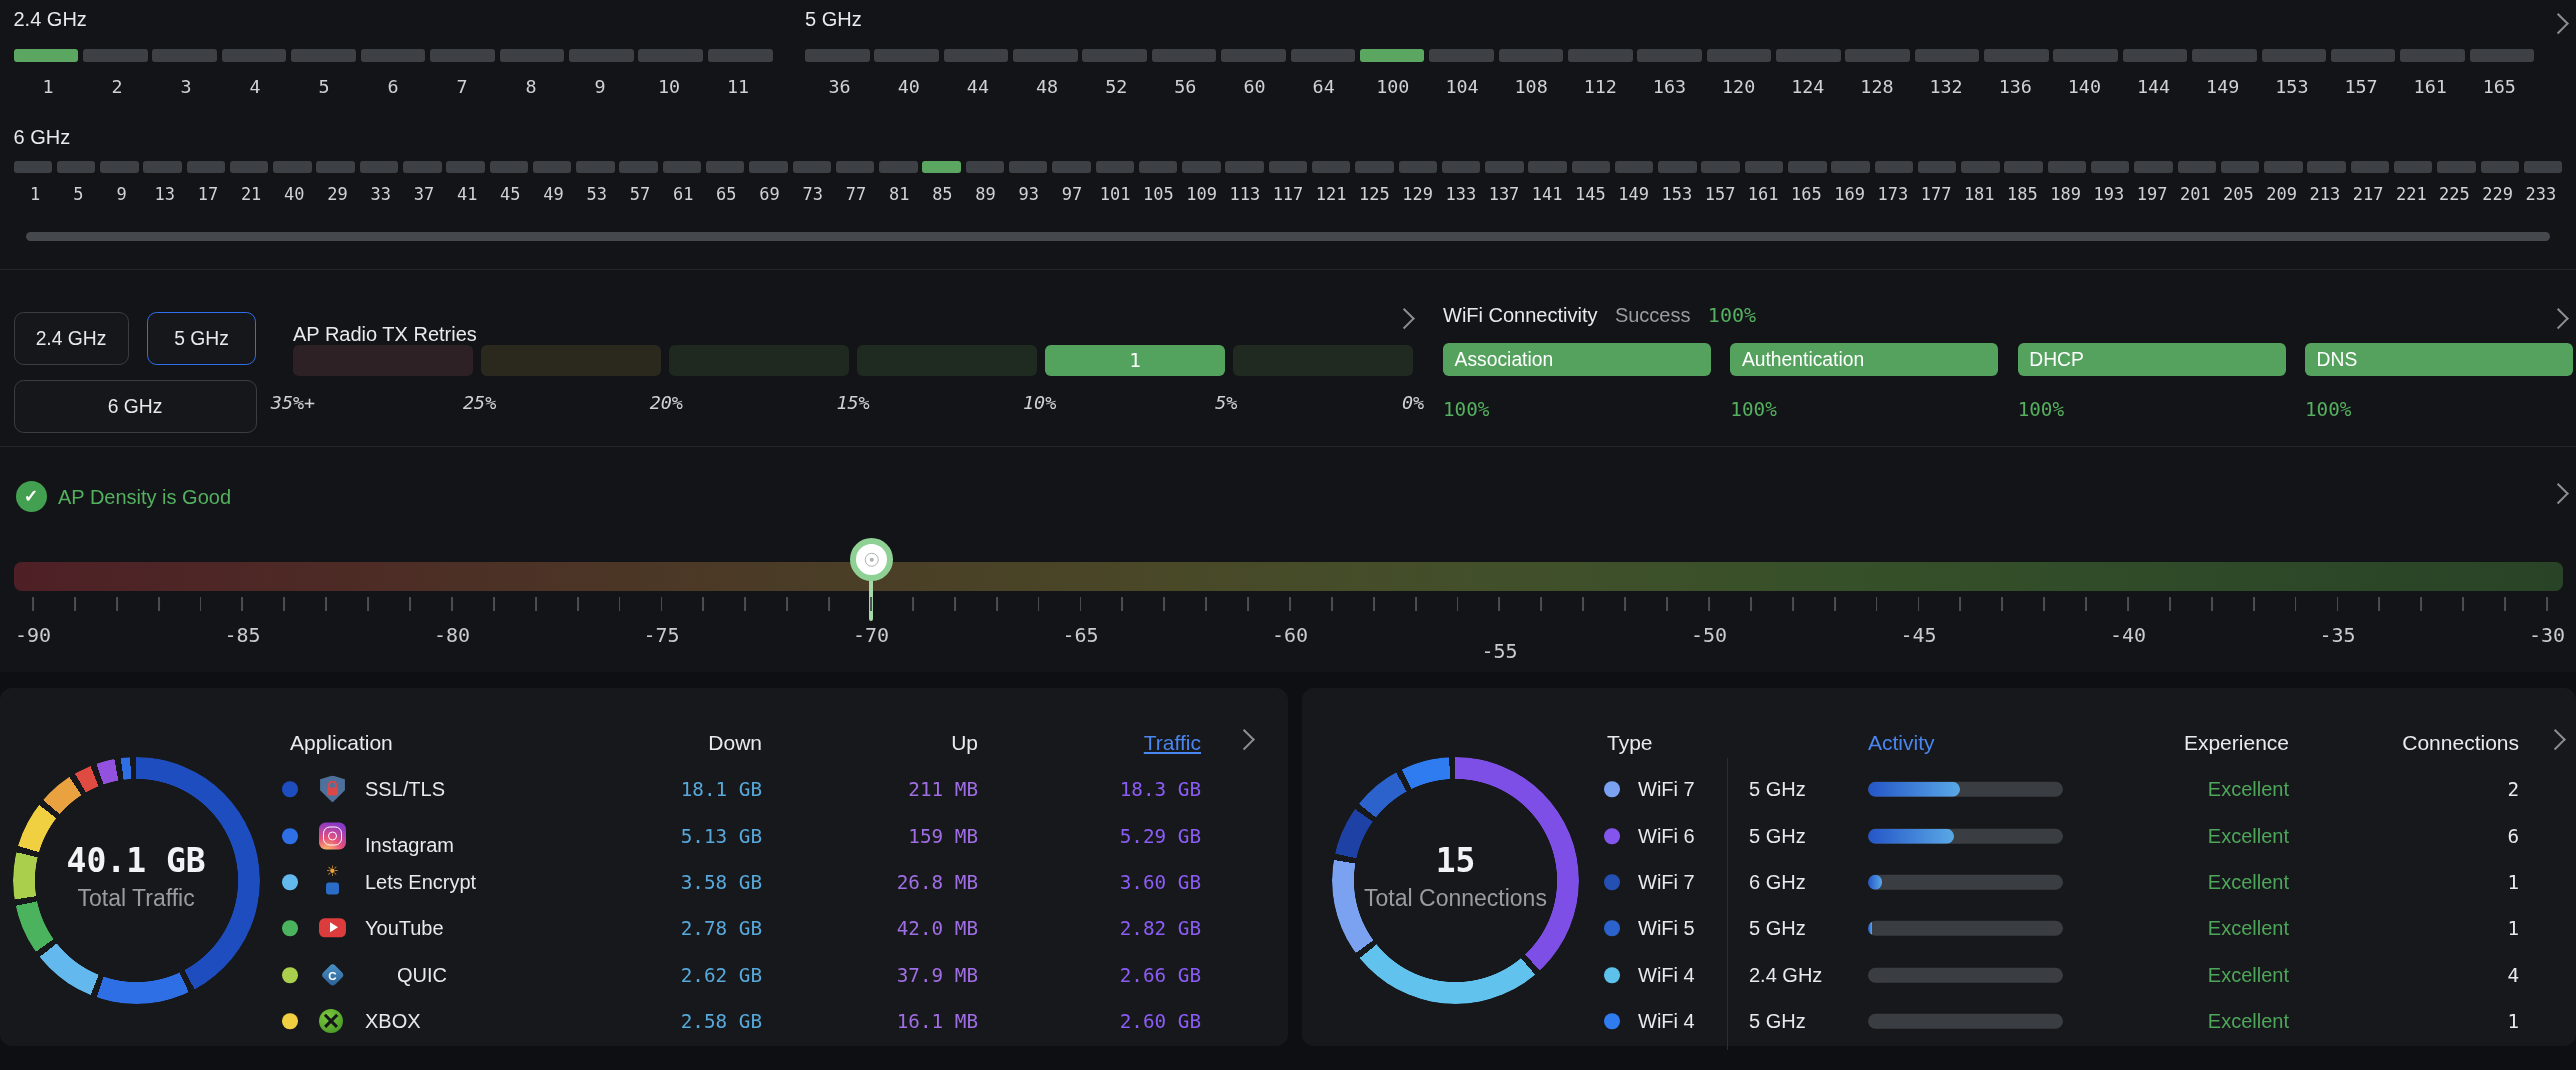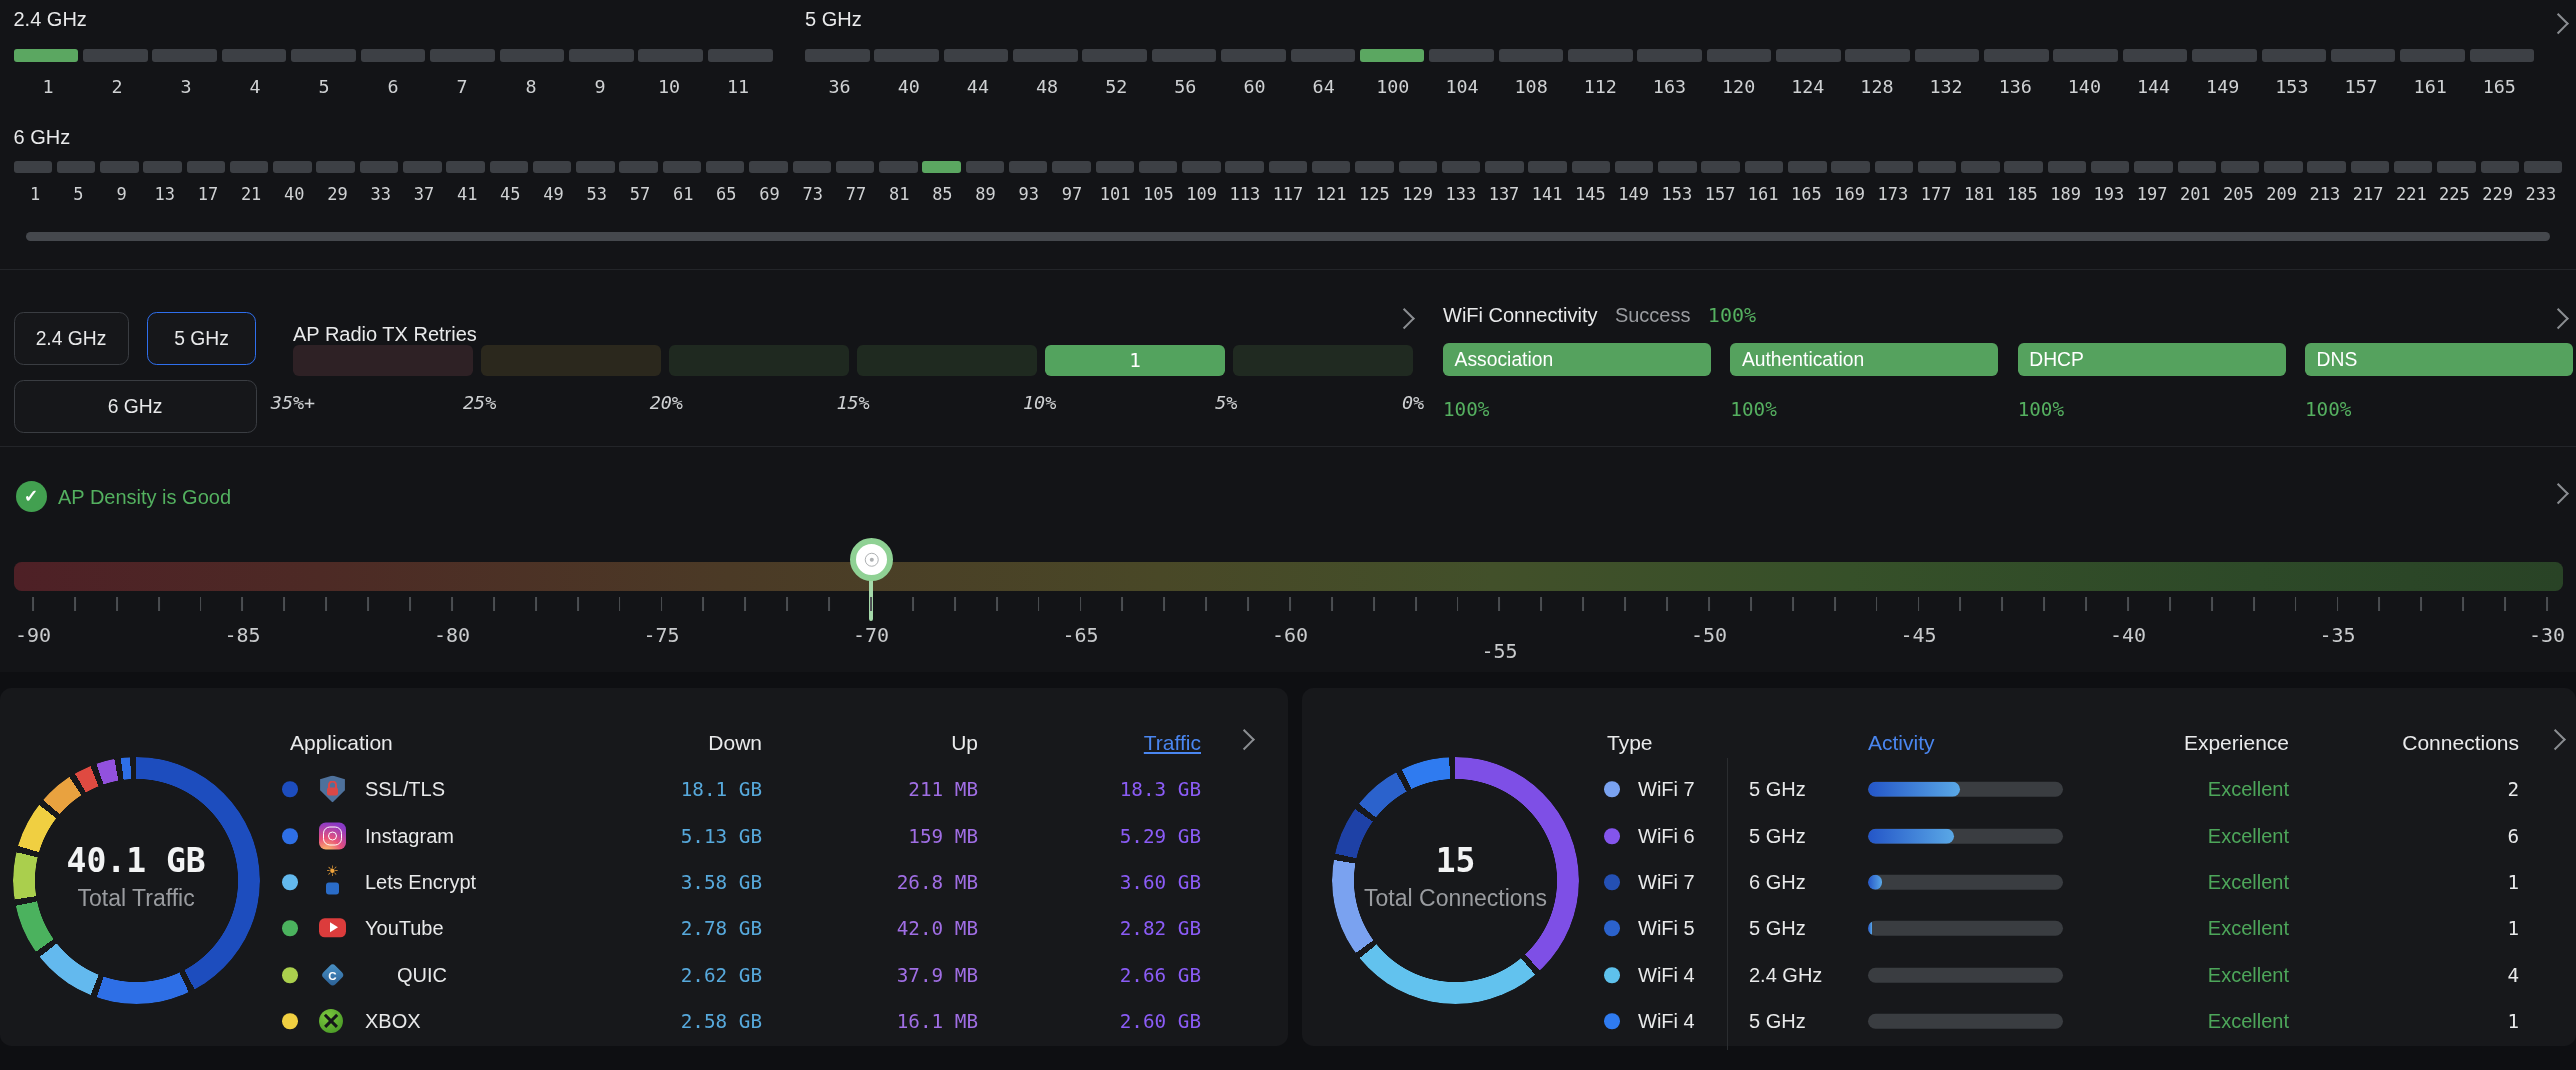--- a/index.html
+++ b/index.html
@@ -489,21 +489,21 @@
           <span class="dot" style="left: 282px; background: rgb(29, 77, 190);"></span>
           <div class="app-icon icon-ssl" style="left: 319px;"></div>
           <span class="cell-name" style="left: 365px;">SSL/TLS</span>
           <span class="val down num right" style="left: 522px; width: 240px;">18.1 GB</span>
           <span class="val up num right" style="left: 773px; width: 205px;">211 MB</span>
           <span class="val traffic num right" style="left: 986px; width: 215px;">18.3 GB</span>
         </div>
         <div class="trow" style="top: 125px;">
           <span class="dot" style="left: 282px; background: rgb(46, 111, 230);"></span>
           <div class="app-icon icon-instagram" style="left: 319px;"></div>
-          <span class="cell-name" style="left: 365px;">Instagram</span>
+          <span class="cell-name" style="left: 365px; margin-top: 9px;">Instagram</span>
           <span class="val down num right" style="left: 522px; width: 240px;">5.13 GB</span>
           <span class="val up num right" style="left: 773px; width: 205px;">159 MB</span>
           <span class="val traffic num right" style="left: 986px; width: 215px;">5.29 GB</span>
         </div>
         <div class="trow" style="top: 171px;">
           <span class="dot" style="left: 282px; background: rgb(99, 185, 238);"></span>
           <div class="app-icon icon-letsencrypt" style="left: 319px;"></div>
           <span class="cell-name" style="left: 365px;">Lets Encrypt</span>
           <span class="val down num right" style="left: 522px; width: 240px;">3.58 GB</span>
           <span class="val up num right" style="left: 773px; width: 205px;">26.8 MB</span>

